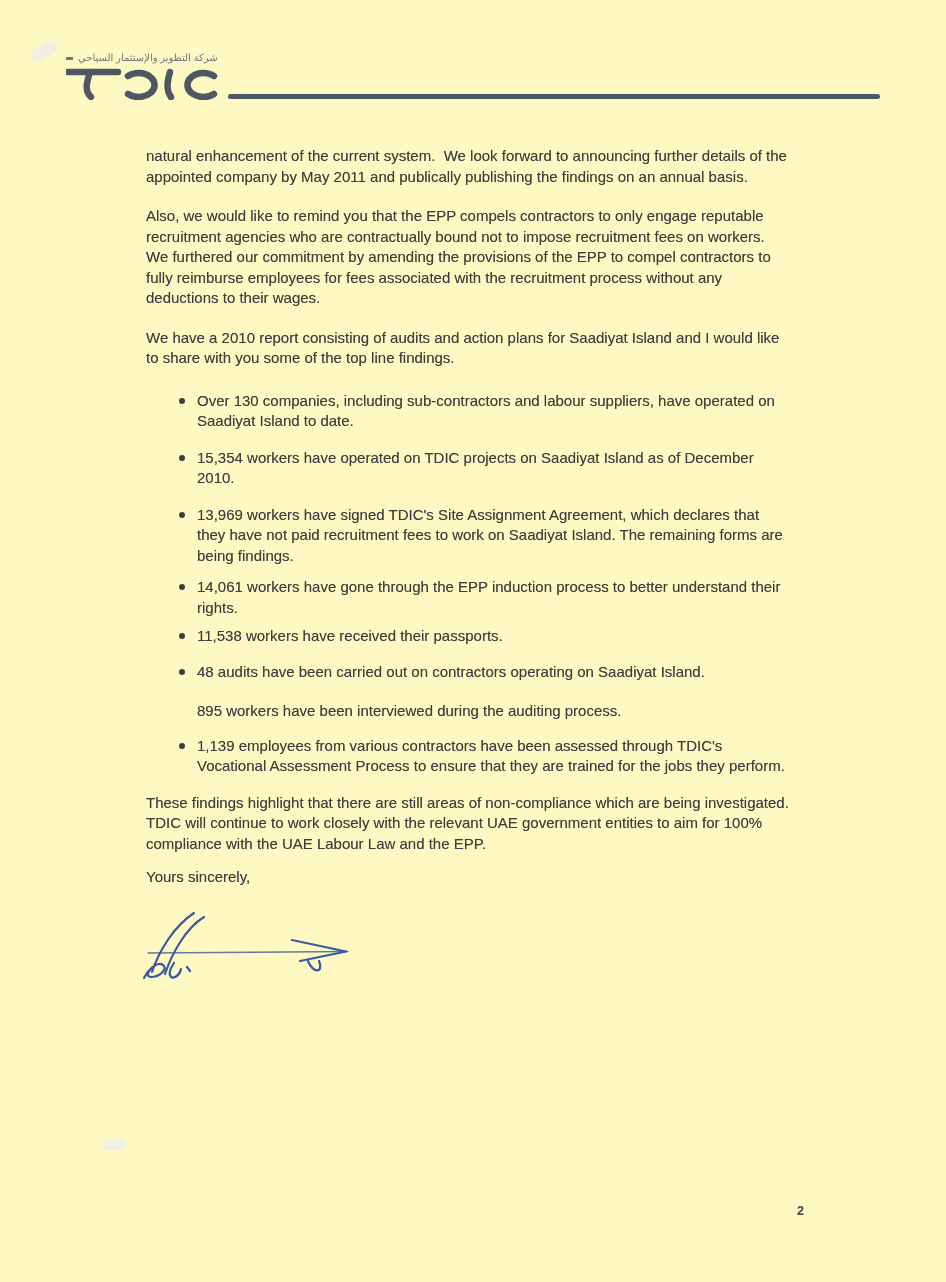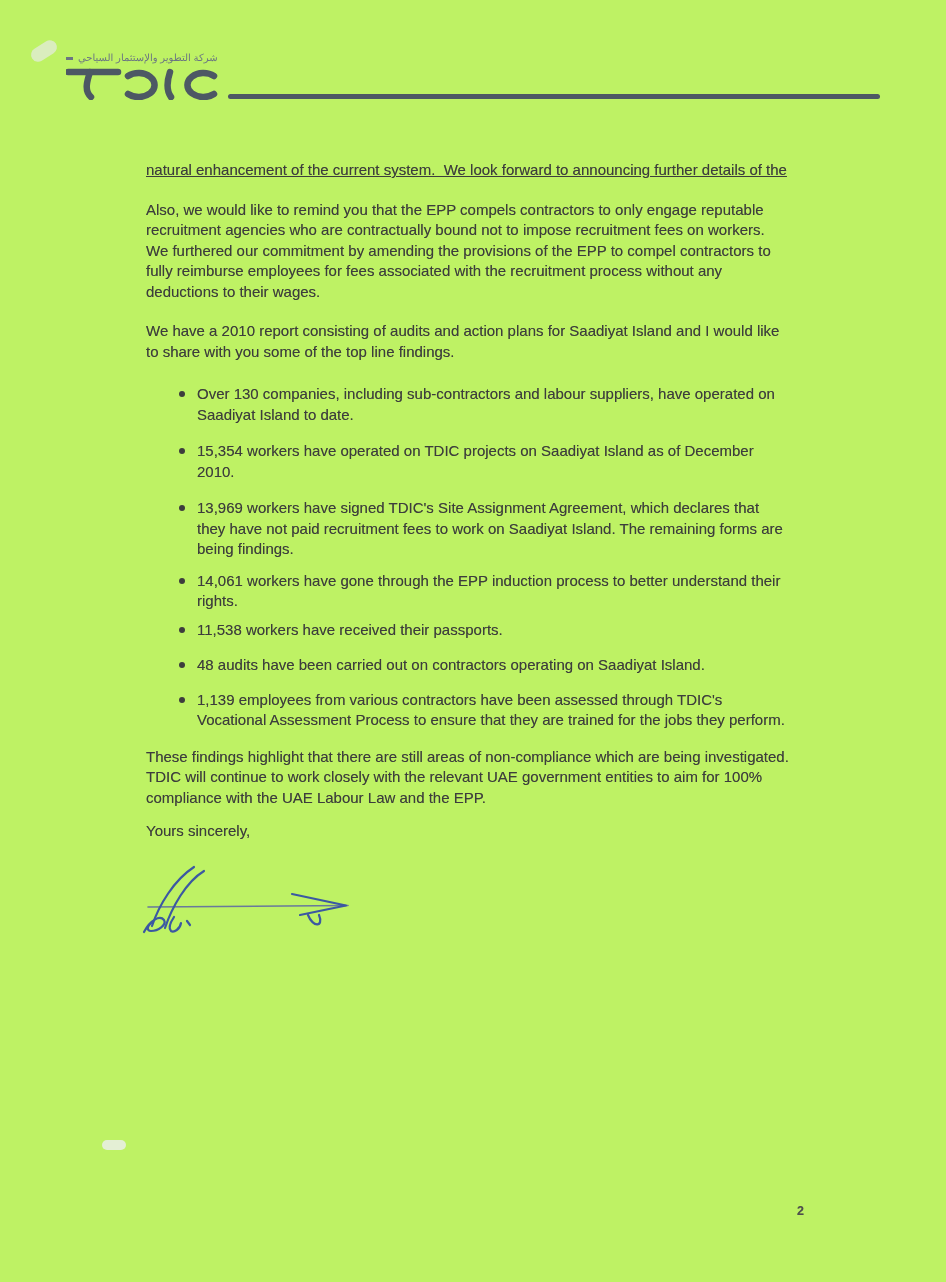--- a/index.html
+++ b/index.html
@@ -1,19 +1,19 @@
 <!DOCTYPE html>
 <html style="--logo: #4d5864; --text: #3d3d3d; --arabic: #6b7582; --sigblue: #3b58a2; --sigline: #68799c; --pgnum: #4f4f4f;"><head>
 <meta charset="utf-8">
 <style>
   html,body{margin:0;padding:0;background:#e9e9e9;}
   .page{
     position:relative;
     width:946px;height:1282px;
-    background:#bef264;
+    background:#fef9c3;
     overflow:hidden;
     font-family:"Liberation Sans", sans-serif;
     color:var(--text,#3d3d3d);
   }
   
   .logo{position:absolute;left:66px;top:52px;width:170px;}
   .logo-arabic-row{display:flex;align-items:center;gap:5px;height:12px;}
   .logo-mark{display:inline-block;width:7px;height:3px;background:var(--arabic,#6b7582);}
   .logo-arabic{
     font-size:10px;line-height:12px;color:var(--arabic,#6b7582);
@@ -79,22 +79,23 @@
         <path d="M62 10 A16 12 0 1 1 62 28"></path>
         <path d="M104 6 C101 15 100 24 105 31"></path>
         <path d="M148 10 A16 12 0 1 0 148 28"></path>
       </svg>
     </div>
     <div class="header-rule"></div>
   </header>
 
   <main class="content">
     <div id="blocks">
-        <div class="para" style="margin-top: 14px; text-decoration: underline;">
+        <div class="para" style="margin-top: 0px;">
           <div class="line">natural enhancement of the current system.  We look forward to announcing further details of the</div>
+          <div class="line">appointed company by May 2011 and publically publishing the findings on an annual basis.</div>
         </div>
         <div class="para" style="margin-top: 19px;">
           <div class="line">Also, we would like to remind you that the EPP compels contractors to only engage reputable</div>
           <div class="line">recruitment agencies who are contractually bound not to impose recruitment fees on workers.</div>
           <div class="line">We furthered our commitment by amending the provisions of the EPP to compel contractors to</div>
           <div class="line">fully reimburse employees for fees associated with the recruitment process without any</div>
           <div class="line">deductions to their wages.</div>
         </div>
         <div class="para" style="margin-top: 19px;">
           <div class="line">We have a 2010 report consisting of audits and action plans for Saadiyat Island and I would like</div>
@@ -135,20 +136,25 @@
             <div>
               <div class="line">11,538 workers have received their passports.</div>
             </div>
           </div>
           <div class="item" style="margin-top: 15px;">
             <span class="dot"></span>
             <div>
               <div class="line">48 audits have been carried out on contractors operating on Saadiyat Island.</div>
             </div>
           </div>
+          <div class="item" style="margin-top: 19px;">
+            <div>
+              <div class="line">895 workers have been interviewed during the auditing process.</div>
+            </div>
+          </div>
           <div class="item" style="margin-top: 14px;">
             <span class="dot"></span>
             <div>
               <div class="line">1,139 employees from various contractors have been assessed through TDIC's</div>
               <div class="line">Vocational Assessment Process to ensure that they are trained for the jobs they perform.</div>
             </div>
           </div>
         </div>
         <div class="para" style="margin-top: 16px;">
           <div class="line">These findings highlight that there are still areas of non-compliance which are being investigated.</div>

